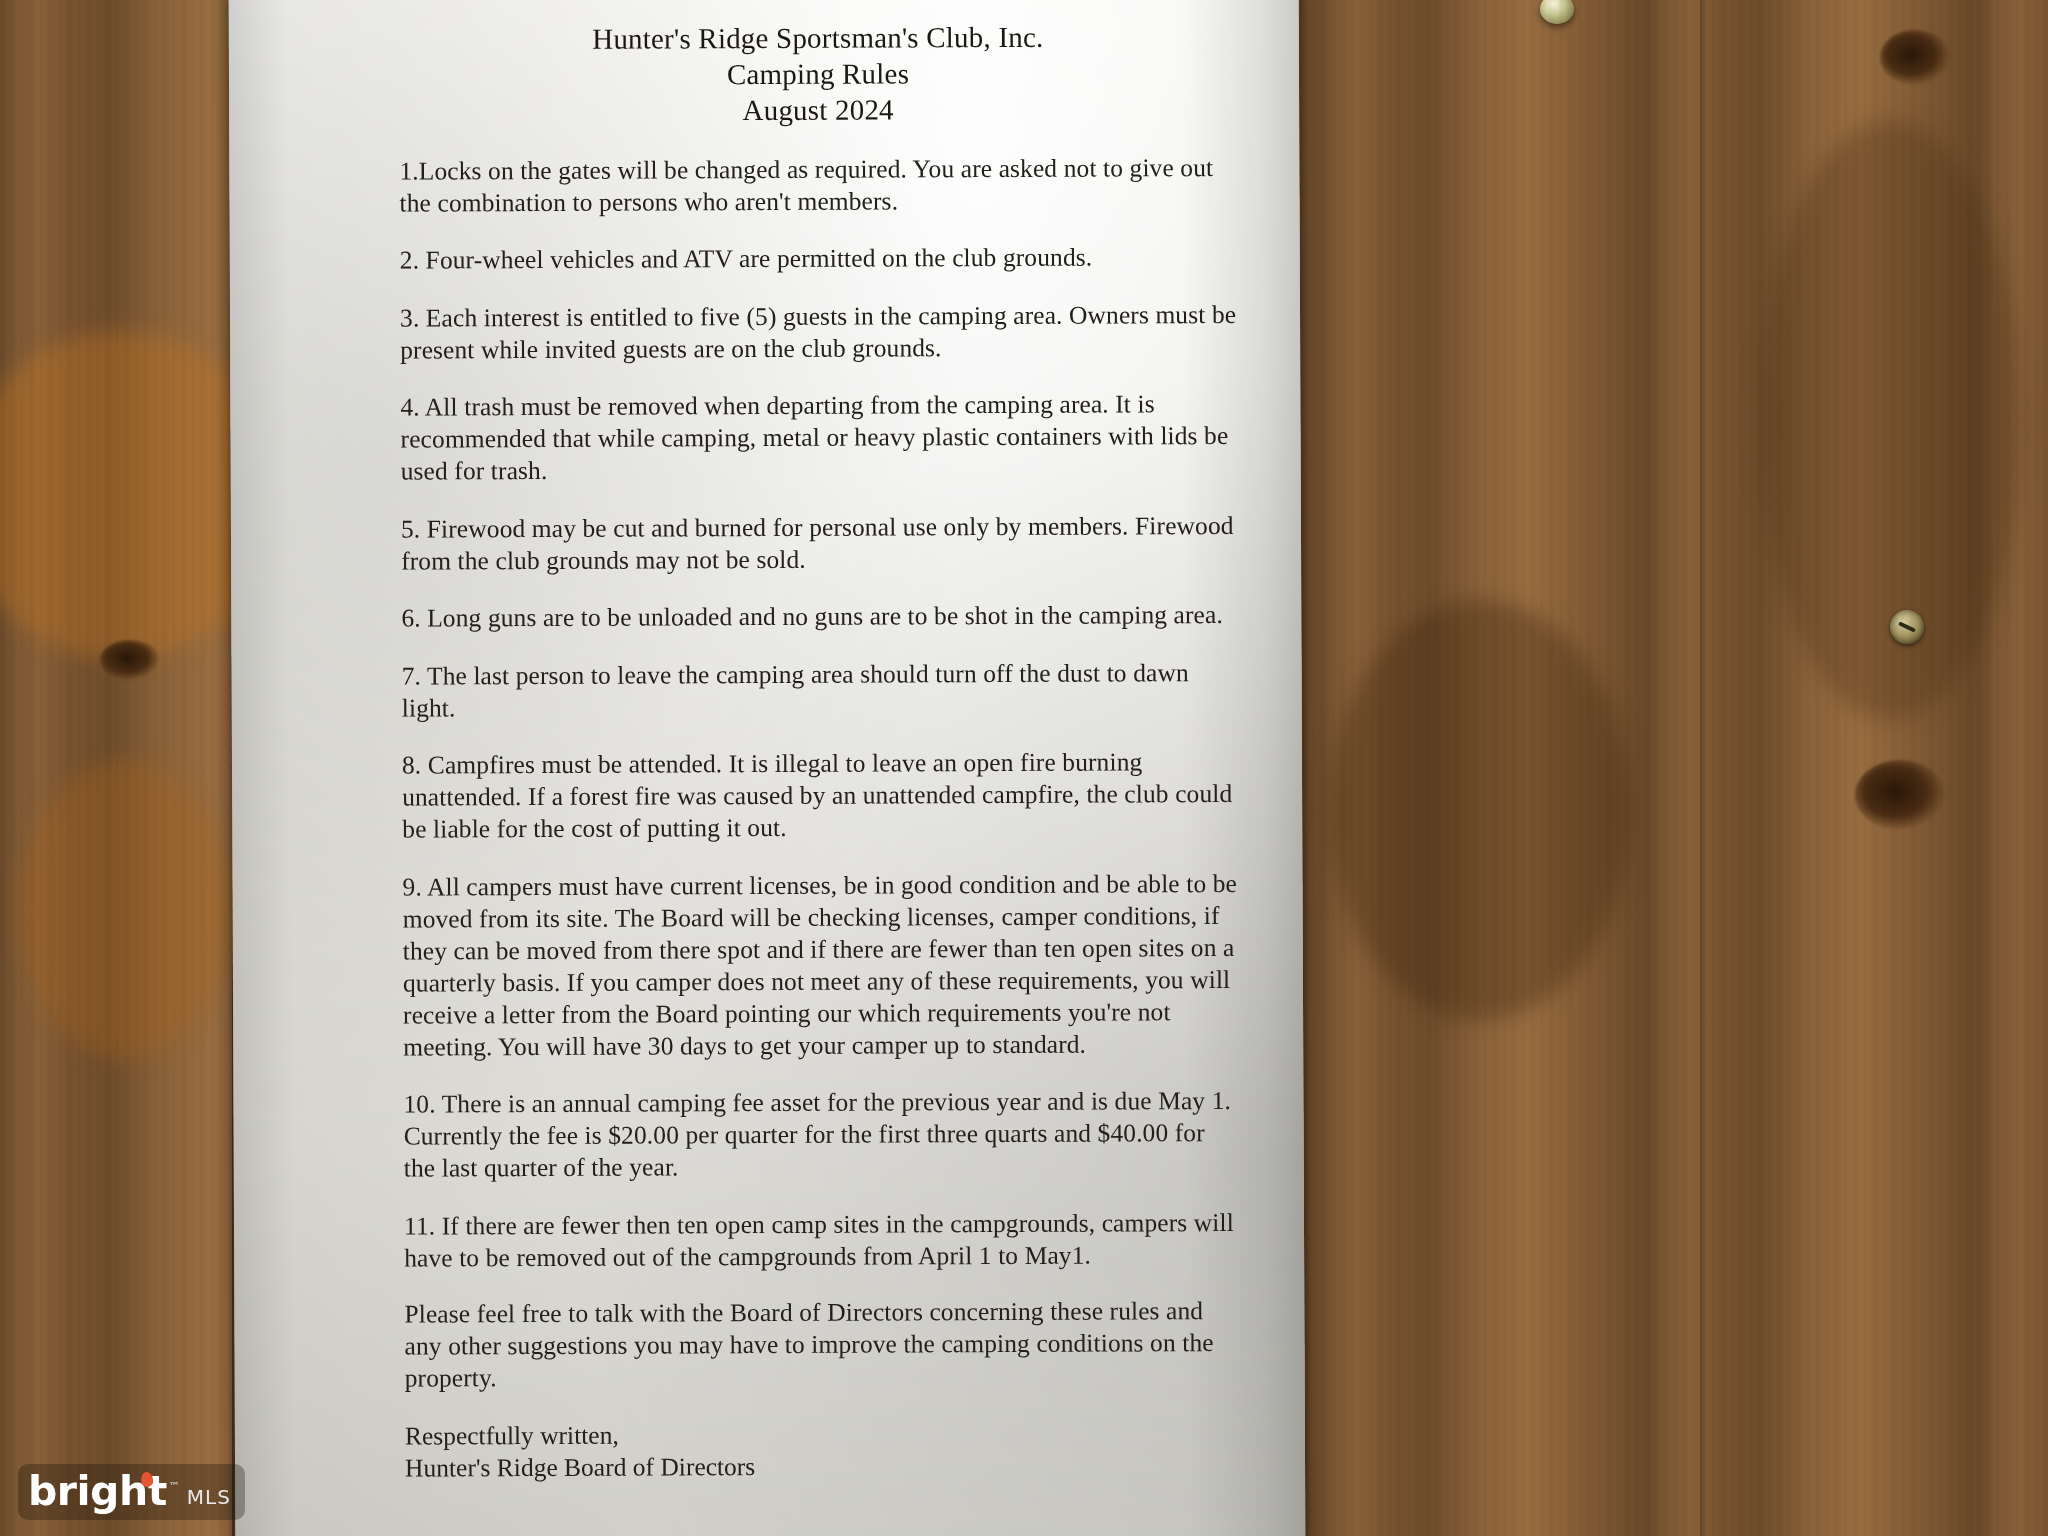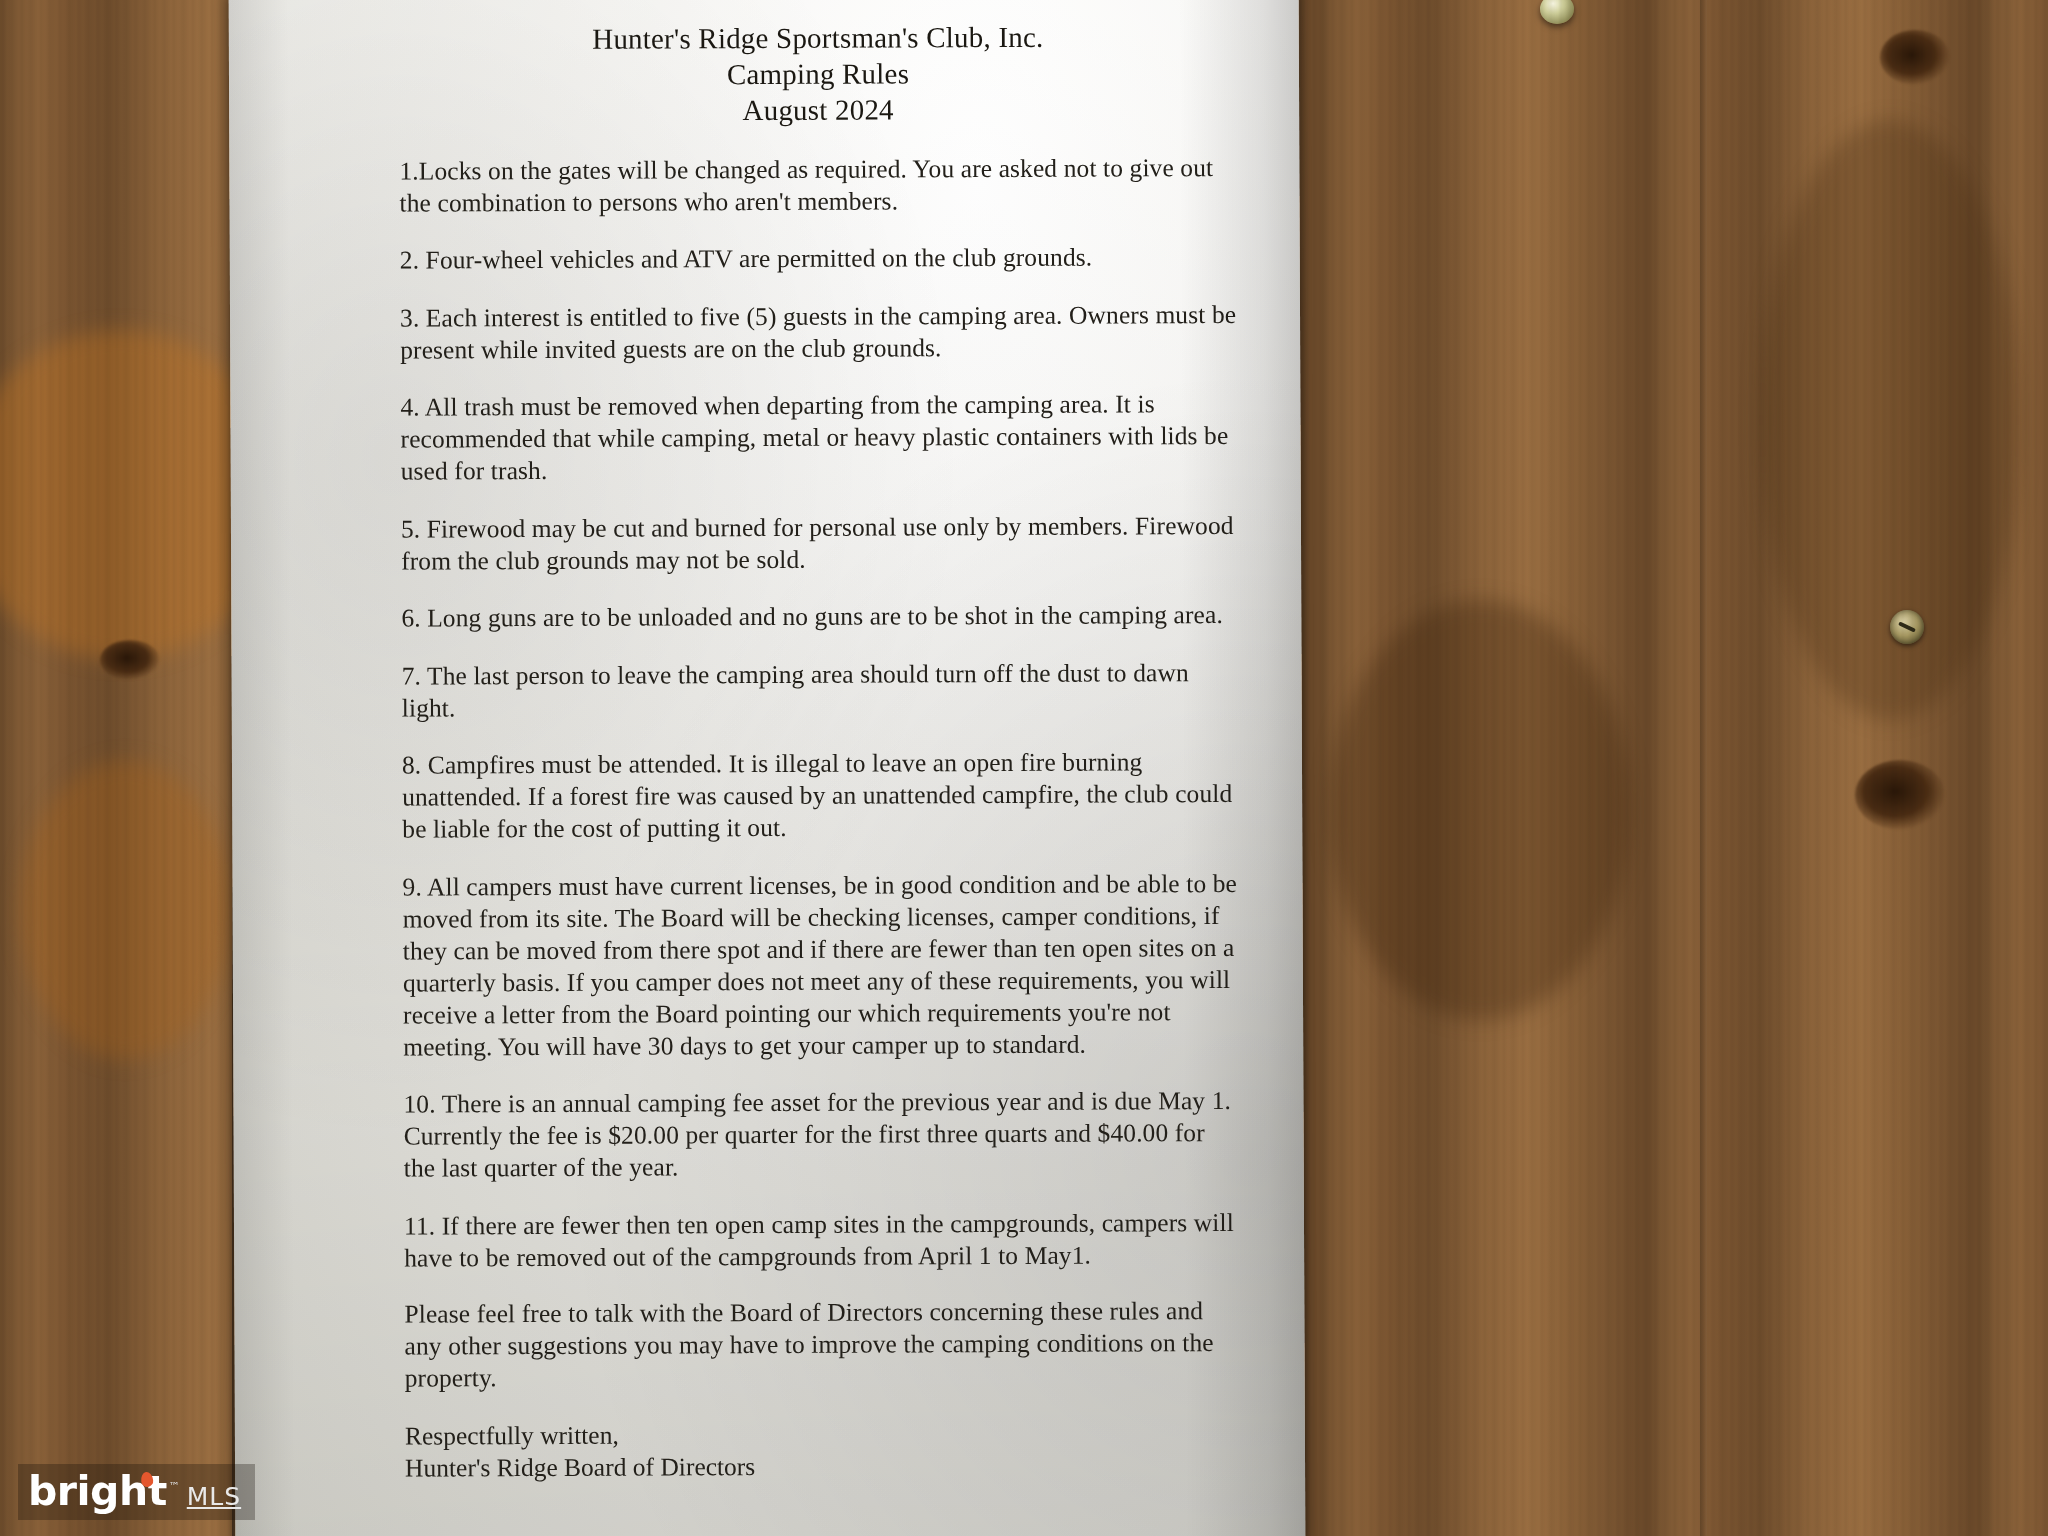--- a/index.html
+++ b/index.html
@@ -154,46 +154,45 @@
   
   .watermark {
     position: absolute;
     left: 18px;
     bottom: 16px;
     display: flex;
     align-items: flex-end;
     gap: 7px;
     background: rgba(20,14,8,0.30);
     padding: 6px 14px 8px 10px;
-    border-radius: 0;
+    border-radius: 10px;
   }
   .wm-bright {
     font-family: "DejaVu Sans", sans-serif;
     font-size: 41px;
     font-weight: 700;
     color: #ffffff;
     letter-spacing: -0.5px;
     line-height: 42px;
     position: relative;
   }
   .wm-dot {
     position: absolute;
     right: 14px; top: 2px;
     width: 12px; height: 15px;
     background: #e4572e;
     border-radius: 50% 50% 50% 50% / 60% 60% 40% 40%;
     transform: rotate(-8deg);
   }
   .wm-mls {
     font-family: "DejaVu Sans", sans-serif;
-    font-size: 25px;
+    font-size: 20px;
     color: #e9e9e9;
     letter-spacing: 1px;
     line-height: 30px;
-    text-decoration: underline;
   }
   .wm-tm {
     font-family: "DejaVu Sans", sans-serif;
     font-size: 11px;
     color: #dcdcdc;
     line-height: 14px;
     margin-bottom: 18px;
     margin-left: -5px;
   }
 </style>

